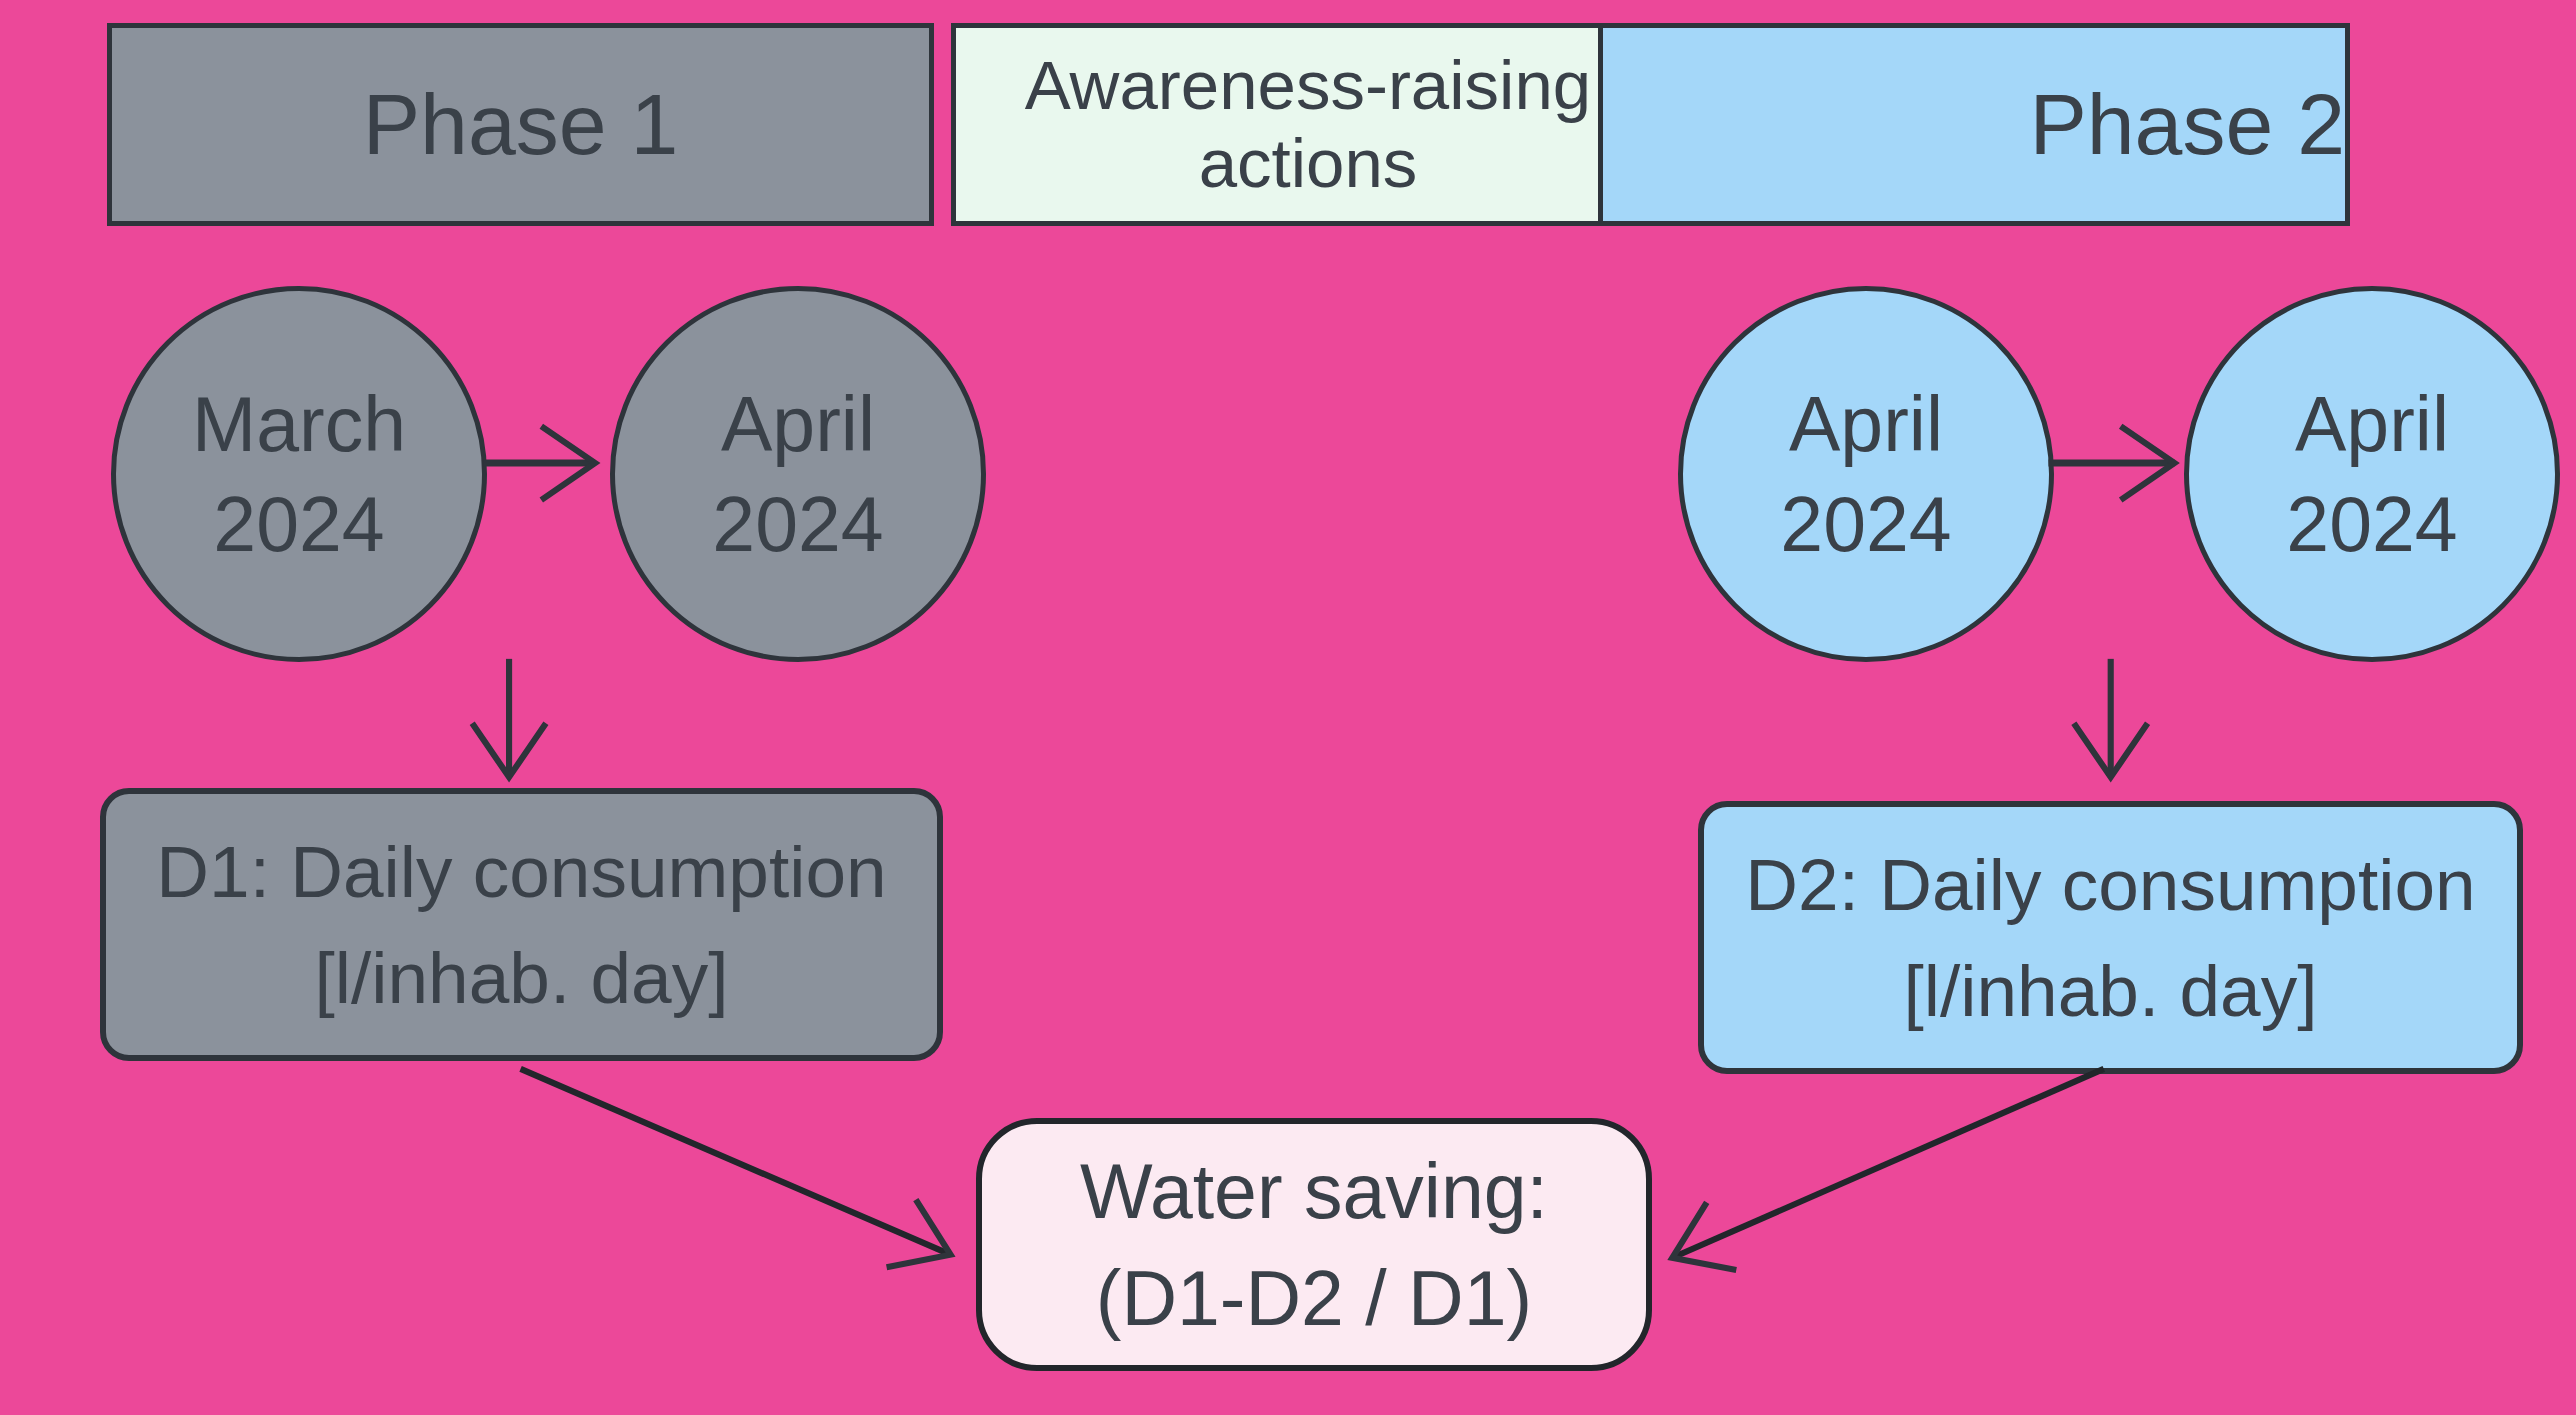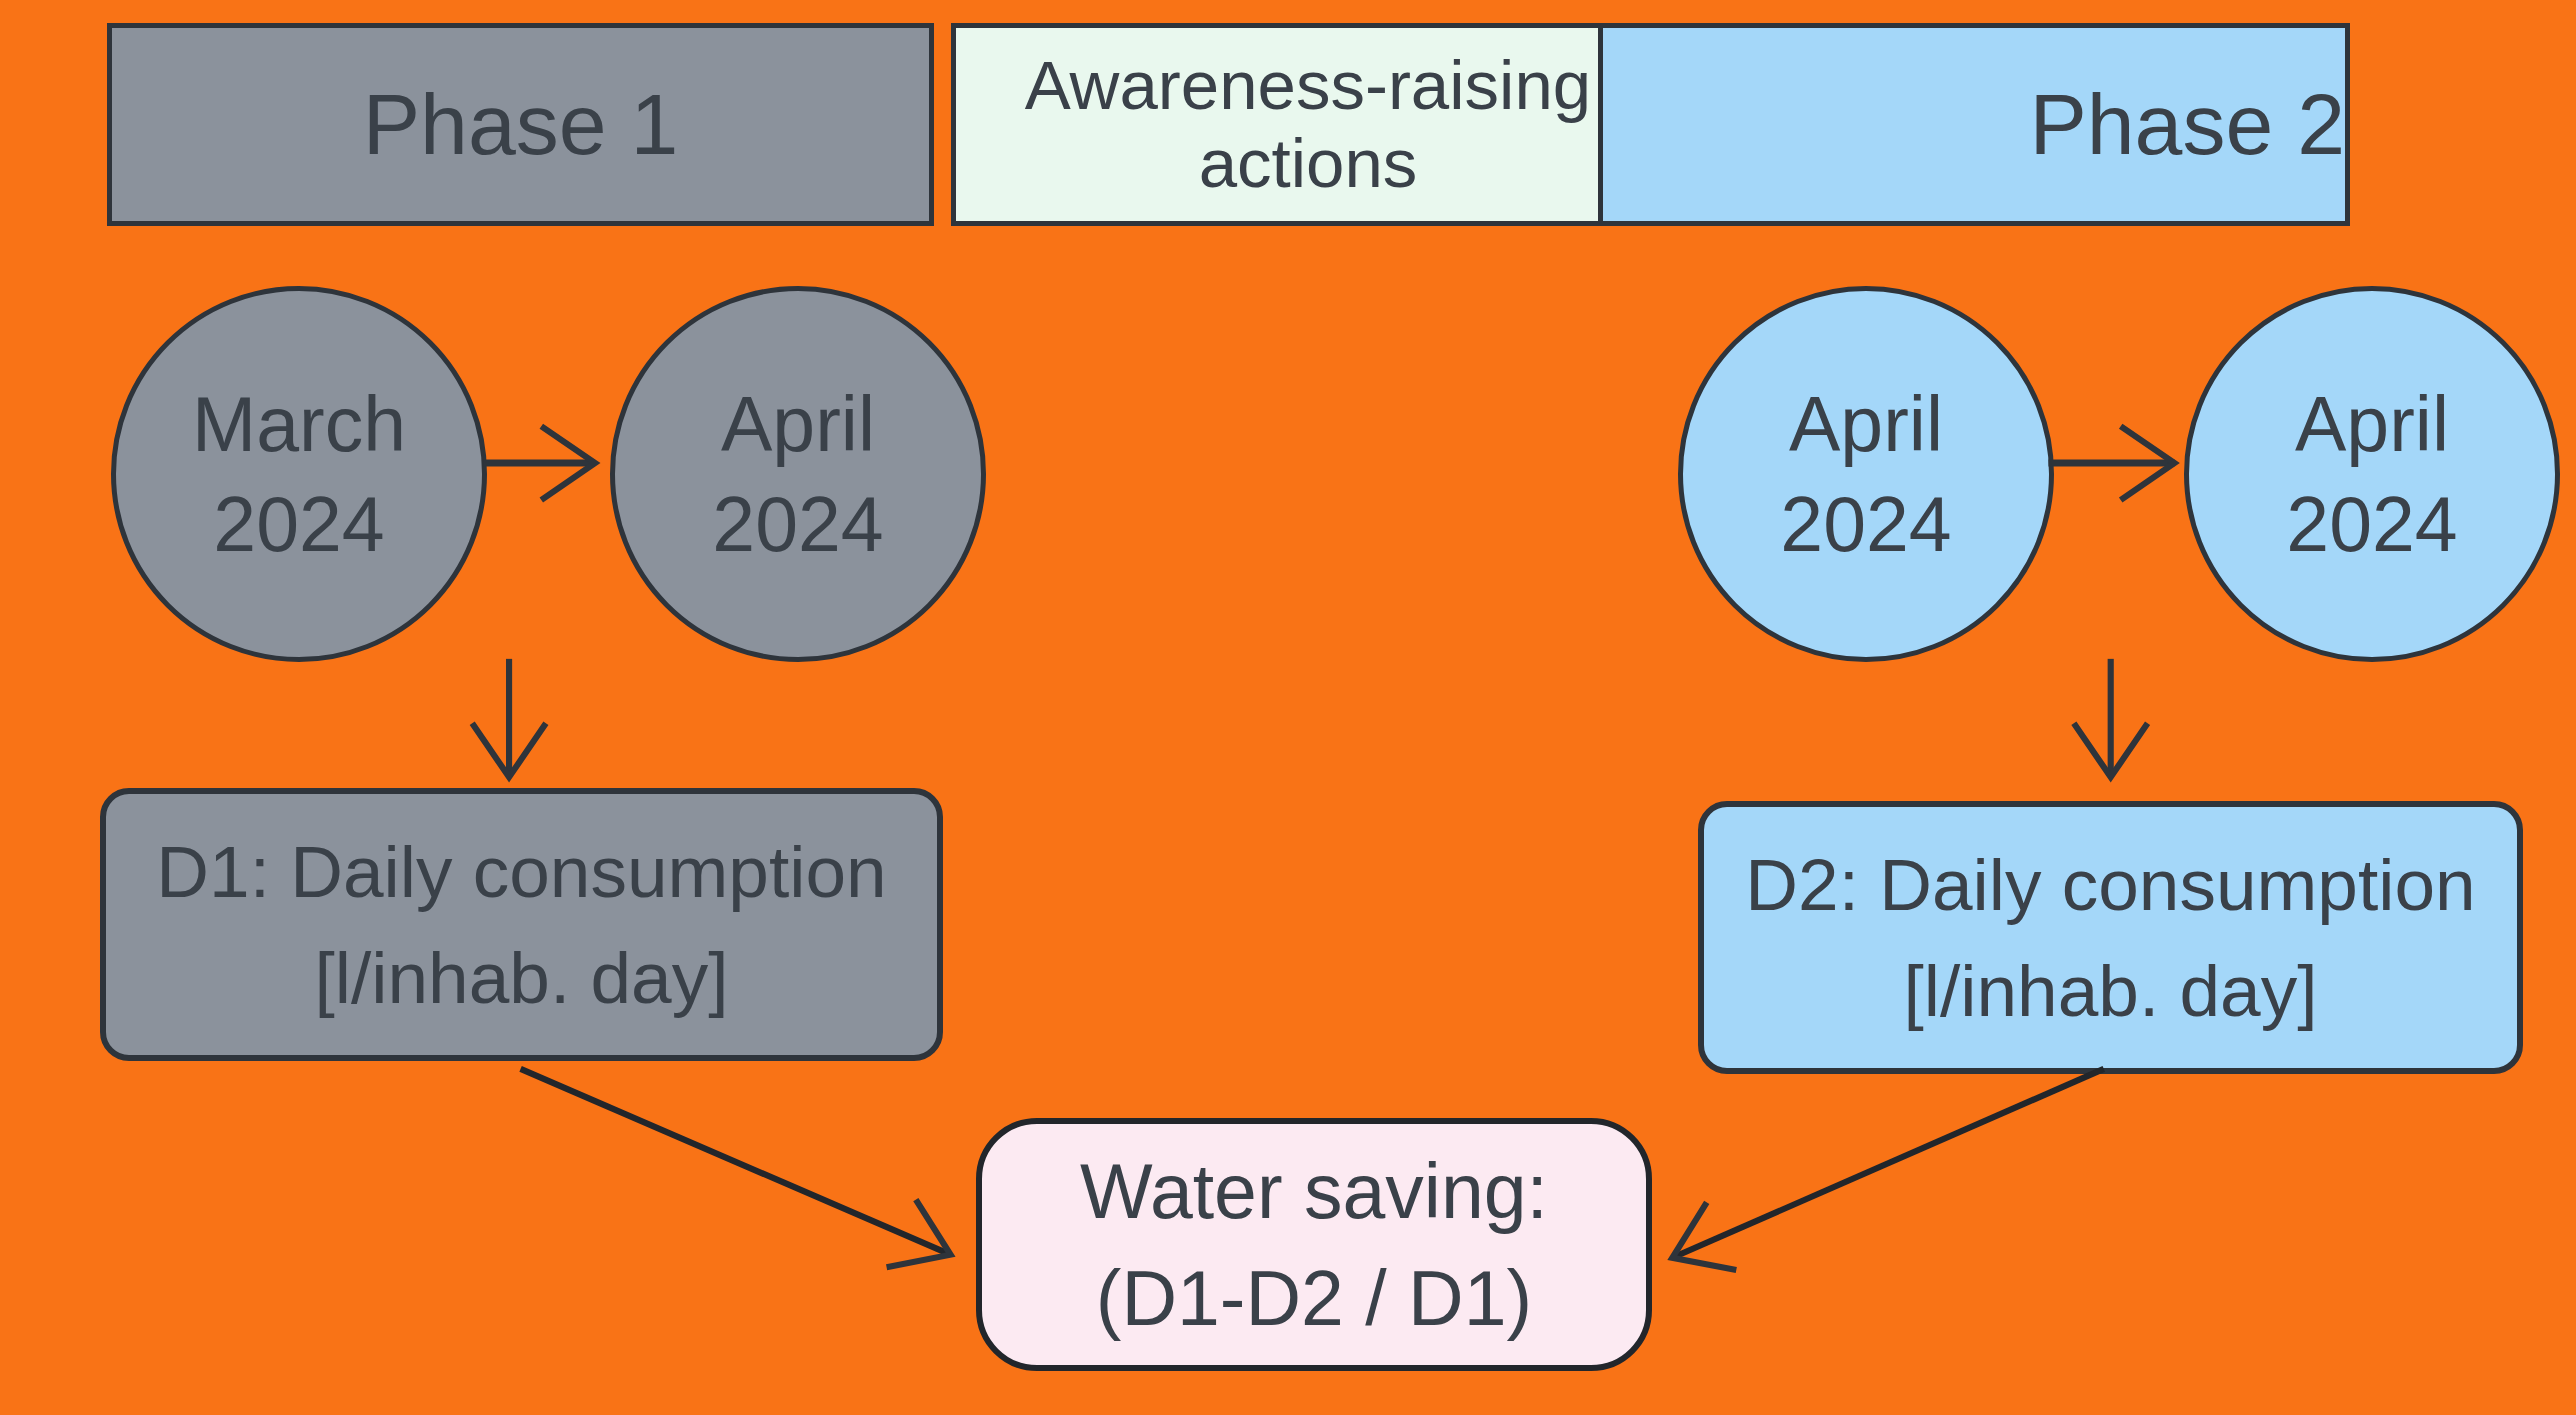--- a/index.html
+++ b/index.html
@@ -4,21 +4,21 @@
 <style>
   html, body {
     margin: 0;
     padding: 0;
     background: #ffffff;
   }
   .canvas {
     position: relative;
     width: 2576px;
     height: 1416px;
-    background: #f97316;
+    background: #ec4899;
     font-family: "Liberation Sans", sans-serif;
     color: #3a4149;
     overflow: hidden;
   }
   
   .hbox {
     position: absolute;
     top: 23px;
     height: 203px;
     border: 5.4px solid #2e343b;

